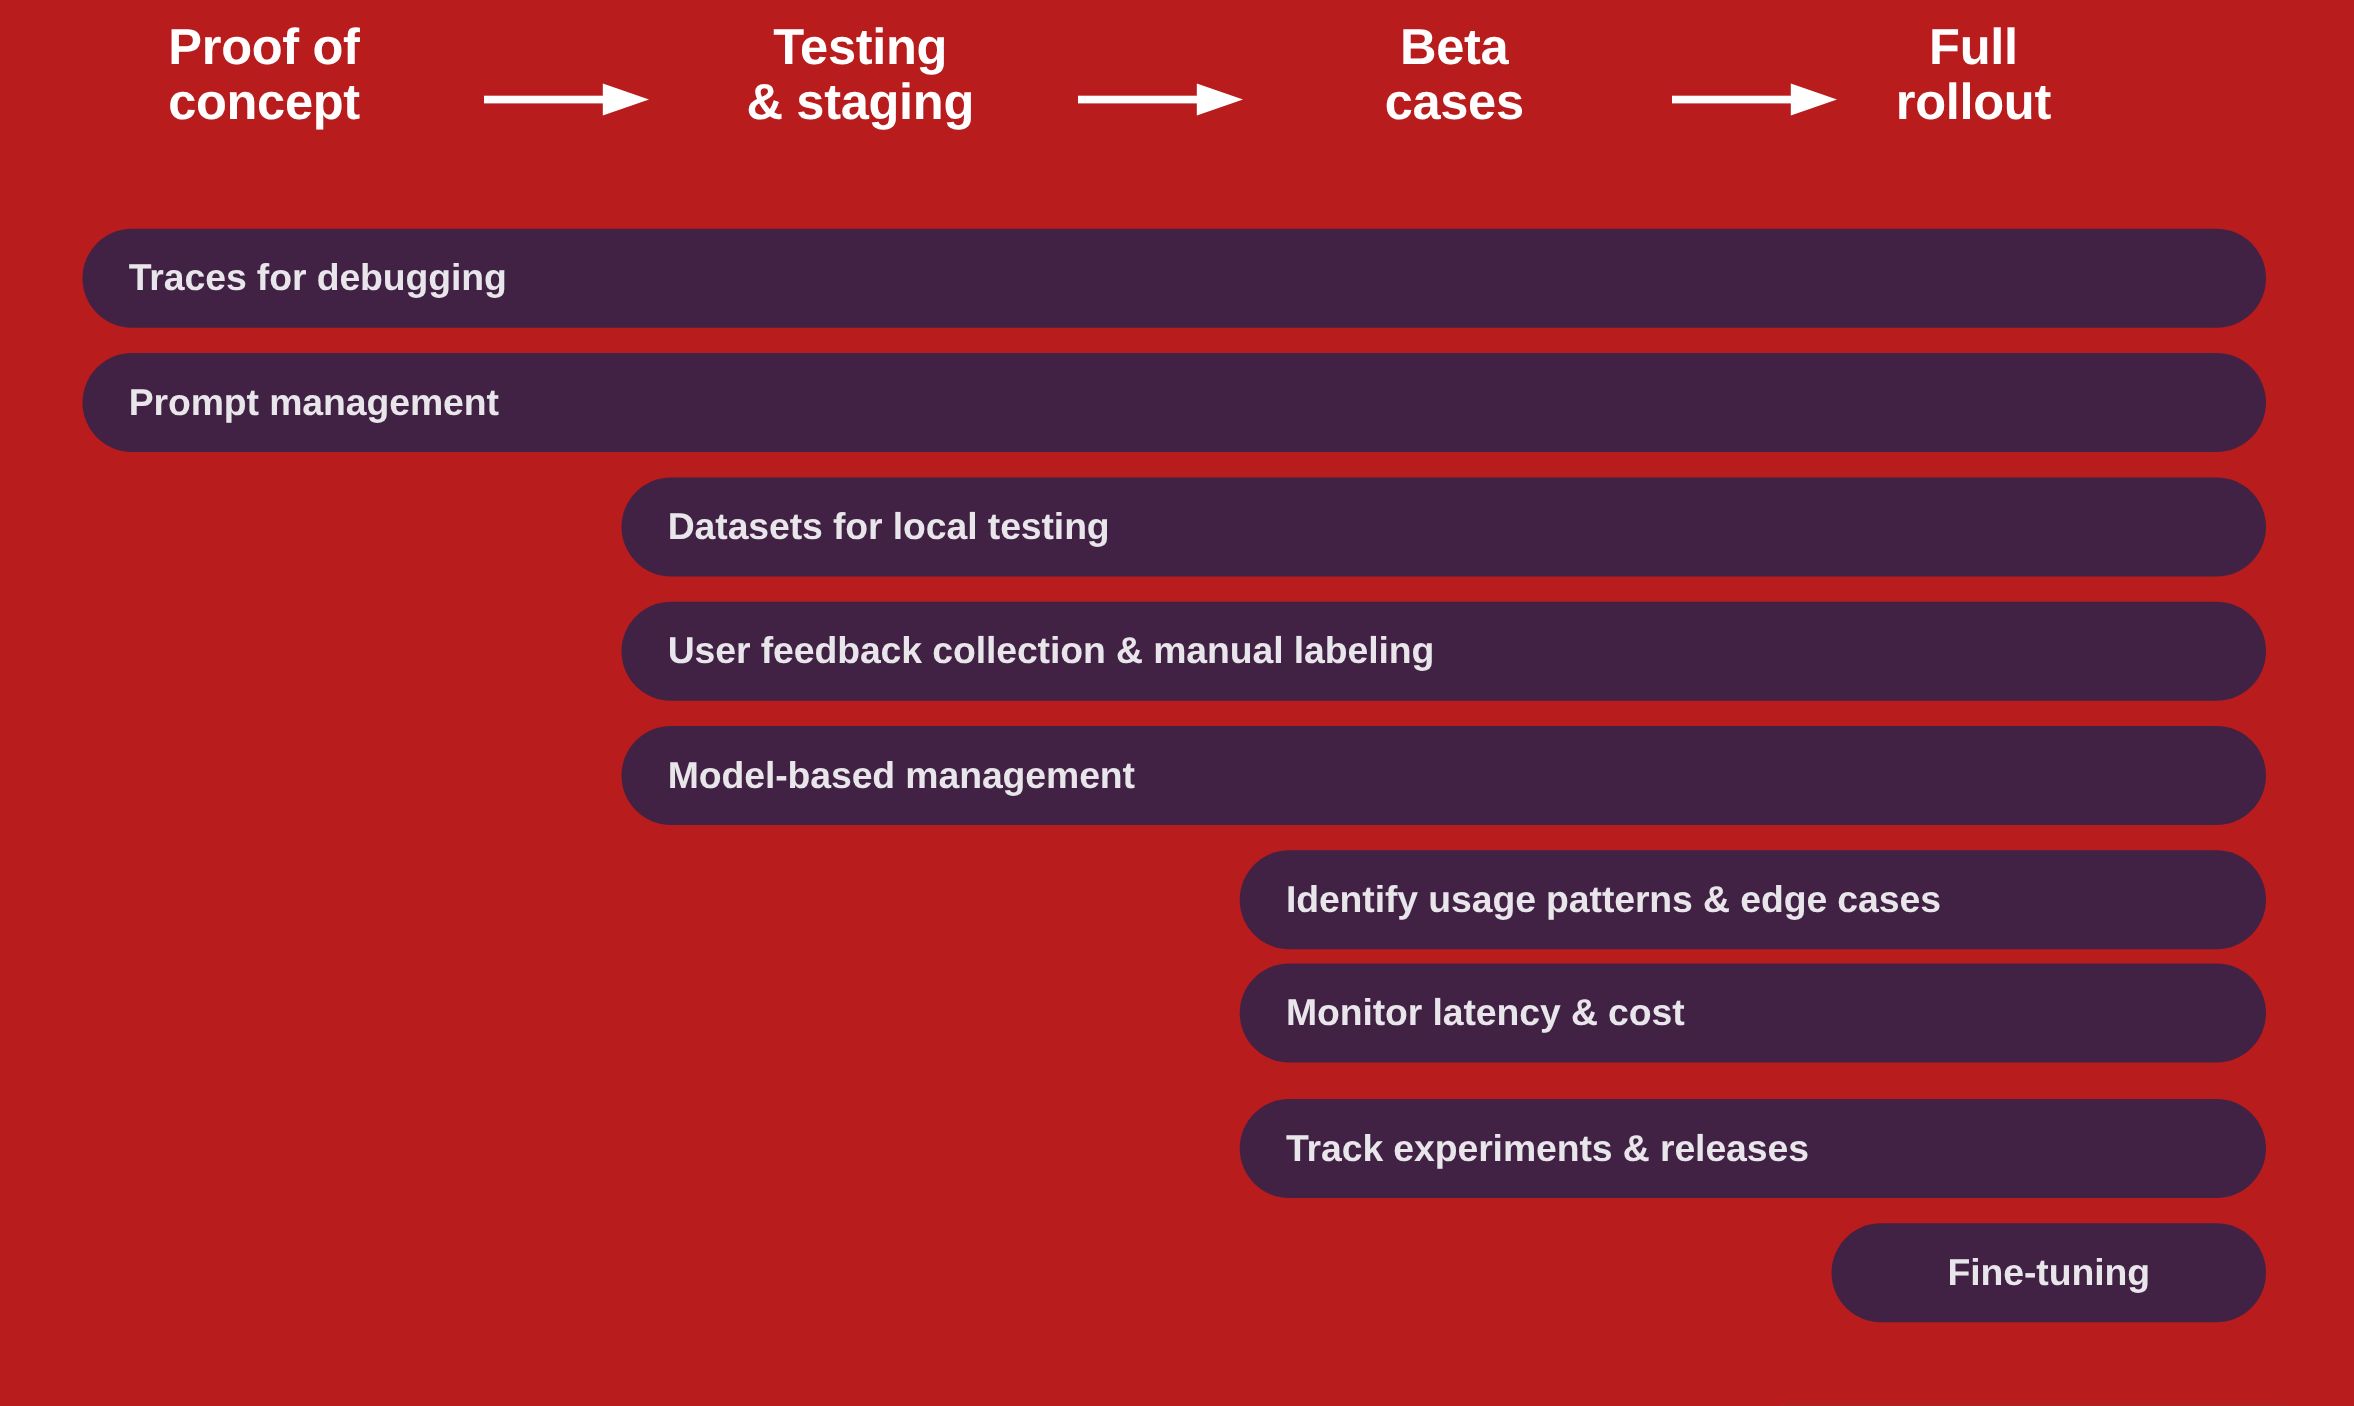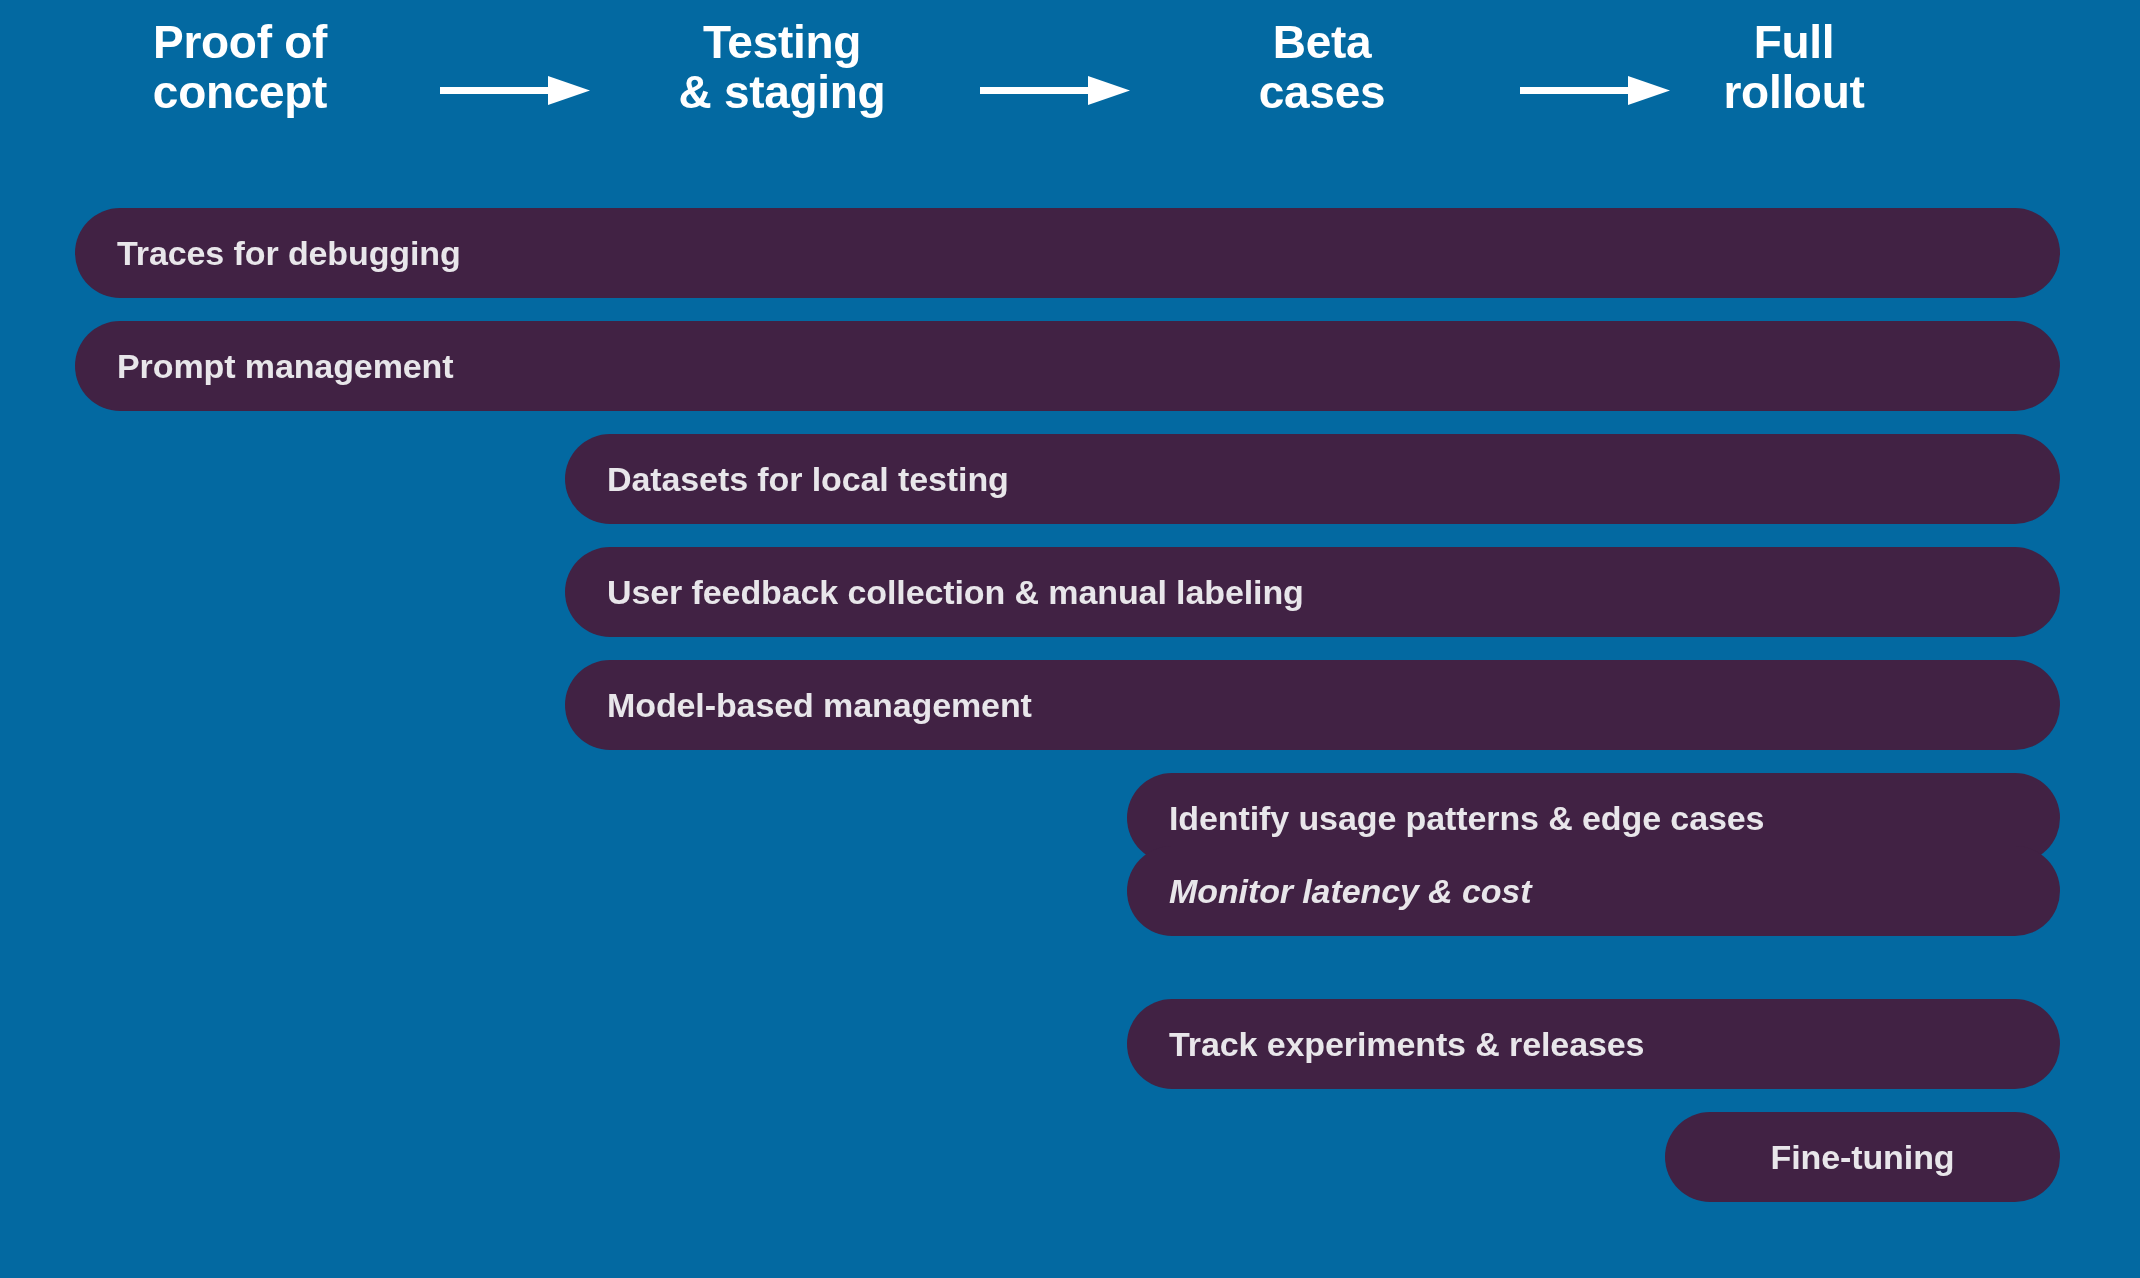--- a/index.html
+++ b/index.html
@@ -11,21 +11,21 @@
     height: 1278px;
     background: #4b676f;
     font-family: "Liberation Sans", sans-serif;
     overflow: hidden;
   }
 
   #canvas {
     position: relative;
     width: 2140px;
     height: 1278px;
-    background: #0369a1;
+    background: #b91c1c;
   }
 
   
   .phase-row {
     position: absolute;
     left: 0;
     top: 0;
     width: 2140px;
     height: 190px;
   }
@@ -132,21 +132,21 @@
       </div>
       <div class="bar align-left" style="left: 565px; top: 547px; width: 1495px;">
         <span class="bar-label">User feedback collection &amp; manual labeling</span>
       </div>
       <div class="bar align-left" style="left: 565px; top: 660px; width: 1495px;">
         <span class="bar-label">Model-based management</span>
       </div>
       <div class="bar align-left" style="left: 1127px; top: 773px; width: 933px; text-align: right;">
         <span class="bar-label">Identify usage patterns &amp; edge cases</span>
       </div>
-      <div class="bar align-left" style="left: 1127px; top: 846px; width: 933px; font-style: italic;">
+      <div class="bar align-left" style="left: 1127px; top: 876px; width: 933px;">
         <span class="bar-label">Monitor latency &amp; cost</span>
       </div>
       <div class="bar align-left" style="left: 1127px; top: 999px; width: 933px;">
         <span class="bar-label">Track experiments &amp; releases</span>
       </div>
       <div class="bar align-center" style="left: 1665px; top: 1112px; width: 395px;">
         <span class="bar-label">Fine-tuning</span>
       </div>
     </div>
 

